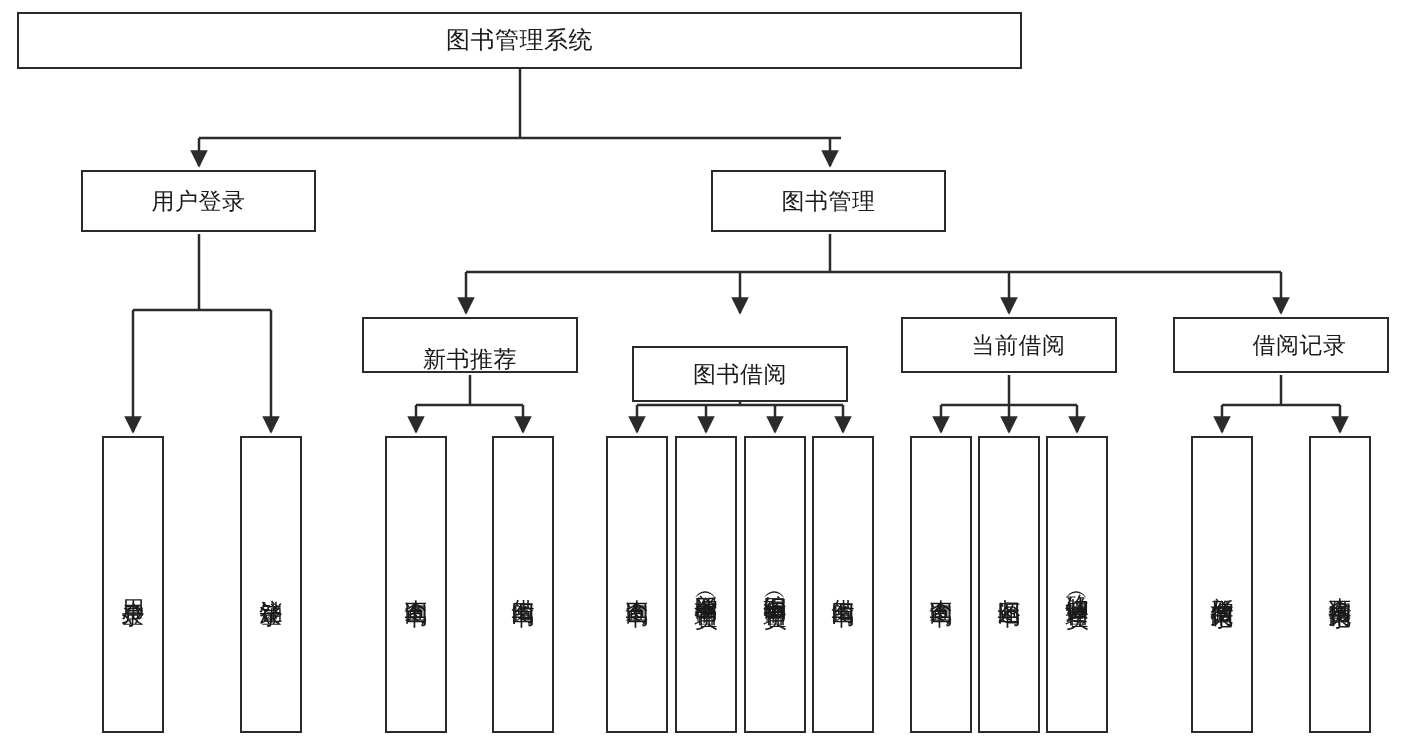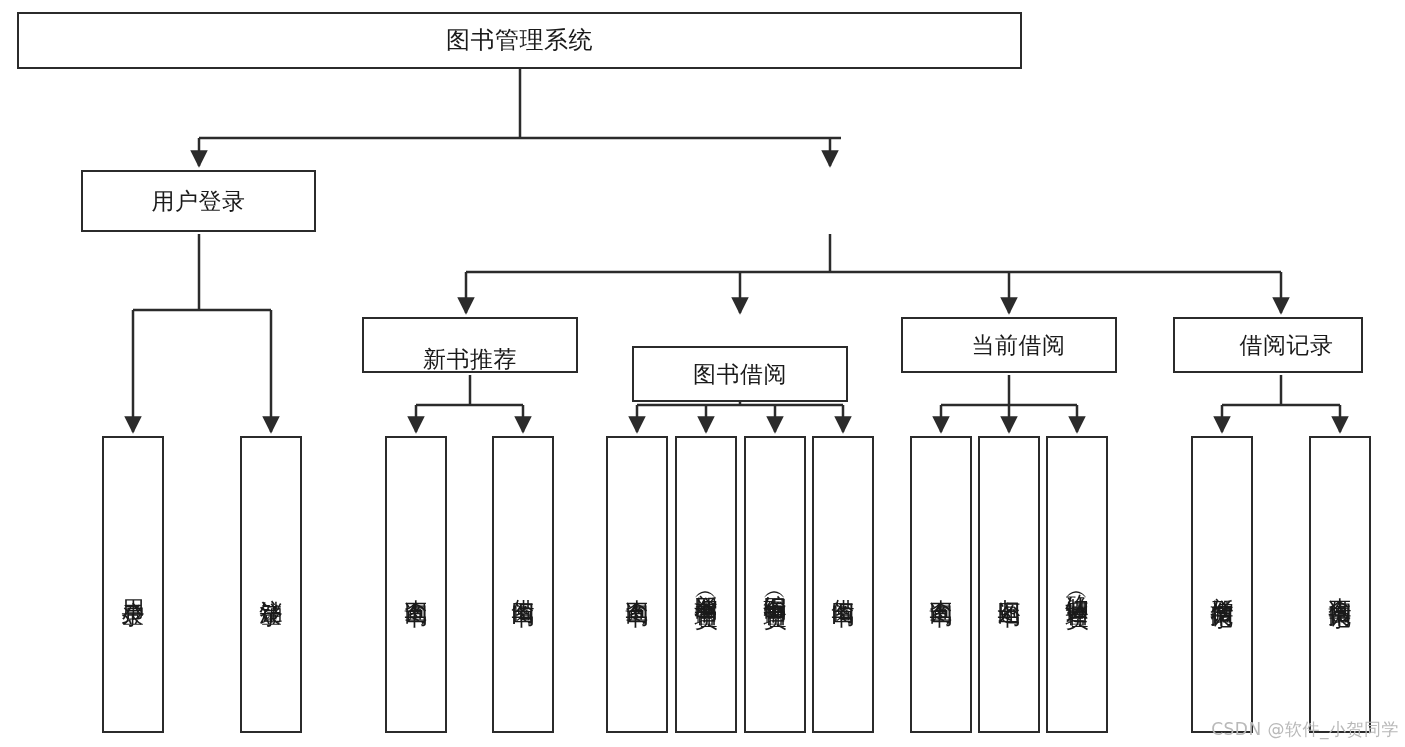--- a/index.html
+++ b/index.html
@@ -129,31 +129,34 @@
     </g>
   </svg>
 
   <div class="node horiz root" style="left:17px; top:12px; width:1005px; height:57px;">
     <span class="label">图书管理系统</span>
   </div>
 
   <div class="node horiz" style="left:81px; top:170px; width:235px; height:62px;">
     <span class="label">用户登录</span>
   </div>
+  <div class="node horiz" style="left:711px; top:170px; width:235px; height:62px;">
+    <span class="label">图书管理</span>
+  </div>
 
   <div class="node horiz" style="left:362px; top:317px; width:216px; height:56px;align-items:flex-end;">
     <span class="label">新书推荐</span>
   </div>
   <div class="node horiz" style="left:632px; top:317px; width:216px; height:56px;margin-top:29px;">
     <span class="label">图书借阅</span>
   </div>
   <div class="node horiz" style="left:901px; top:317px; width:216px; height:56px;padding-left:19px;">
     <span class="label">当前借阅</span>
   </div>
-  <div class="node horiz" style="left:1173px; top:317px; width:190px; height:56px;padding-left:37px;">
+  <div class="node horiz" style="left:1173px; top:317px; width:216px; height:56px;padding-left:37px;">
     <span class="label">借阅记录</span>
   </div>
 
   <div class="node vert" style="left:102px; top:436px; width:62px; height:297px;">
     <span class="label">用户登录</span>
   </div>
   <div class="node vert" style="left:240px; top:436px; width:62px; height:297px;">
     <span class="label">注销登录</span>
   </div>
 
@@ -187,15 +190,14 @@
     <span class="label">确认归还（管理员）</span>
   </div>
 
   <div class="node vert" style="left:1191px; top:436px; width:62px; height:297px;">
     <span class="label">新增借阅记录</span>
   </div>
   <div class="node vert" style="left:1309px; top:436px; width:62px; height:297px;">
     <span class="label">查询借阅记录</span>
   </div>
 
-  <div class="watermark">CSDN @软件_小贺同学</div>
 
 </div>
 
 </body></html>

